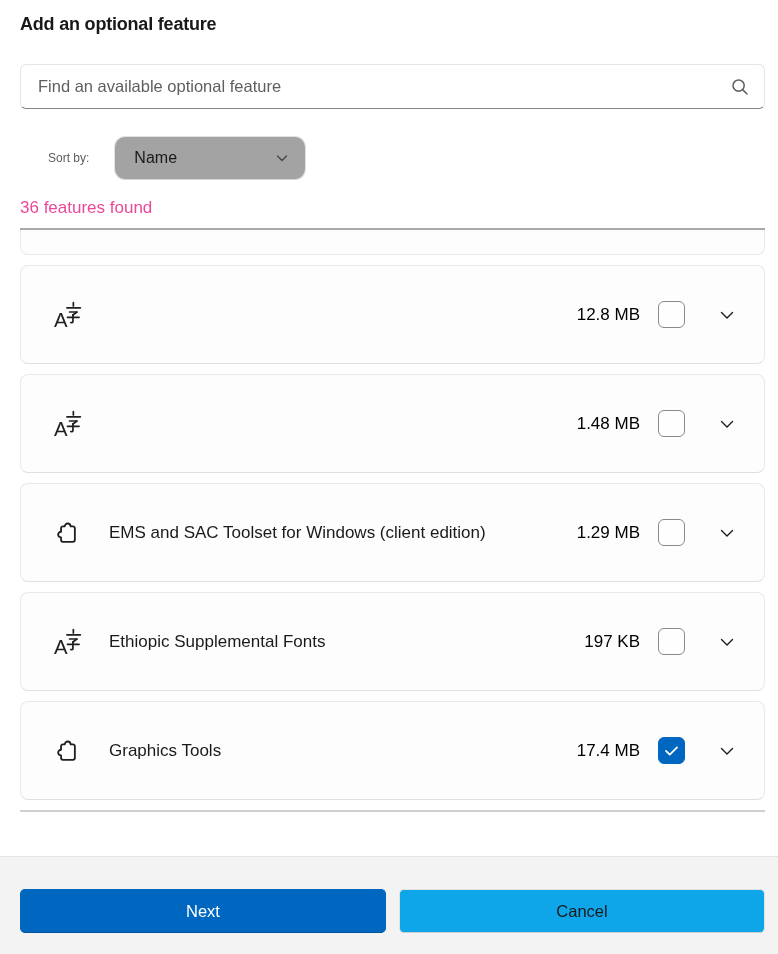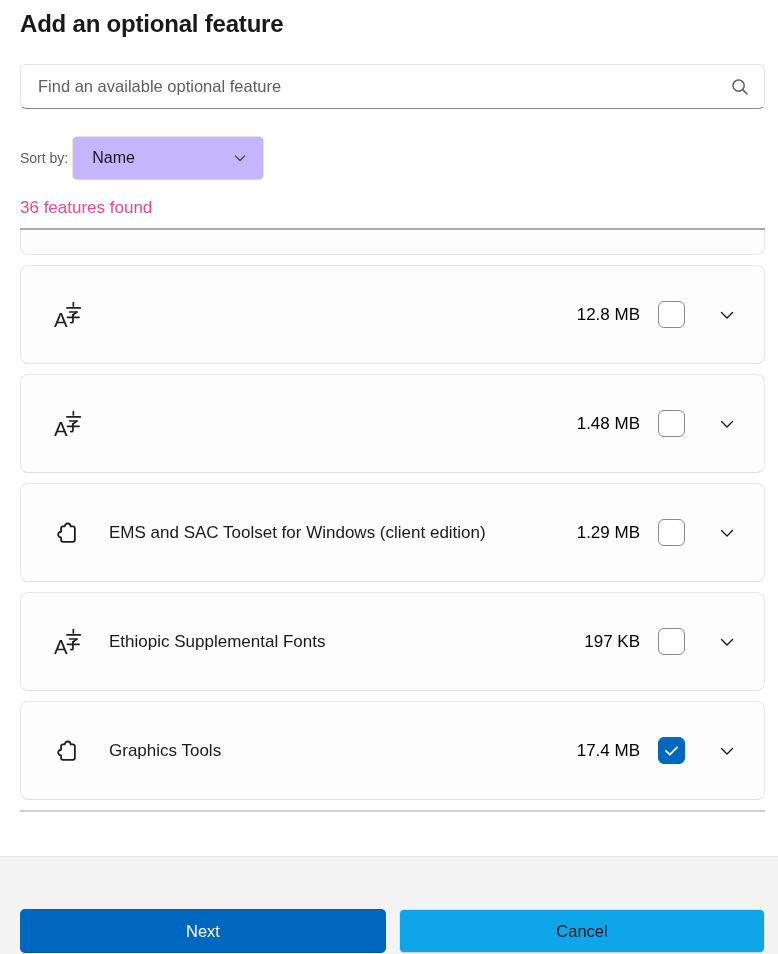--- a/index.html
+++ b/index.html
@@ -1,36 +1,36 @@
 <!DOCTYPE html>
 <html><head>
 <meta charset="utf-8">
 <style>
   * { margin:0; padding:0; box-sizing:border-box; }
   html,body { width:778px; height:954px; background:#ffffff; overflow:hidden;
     font-family:"Liberation Sans", sans-serif; color:#1a1a1a; }
   .page { position:relative; width:778px; height:954px; }
 
-  .page-title { margin:8px 20px 0 20px; font-size:24px; font-weight:700;
+  .page-title { margin:8px 20px 0 20px; font-size:18px; font-weight:700;
     letter-spacing:-0.2px; line-height:32px; color:#191919; }
 
   
   .search-box { margin:24px 13px 0 20px; height:45px; background:#ffffff;
     border:1px solid #e5e5e5; border-bottom-color:#868686; border-radius:6px;
     display:flex; align-items:center; padding:0 14px 0 17px; }
   .search-box input { flex:1; border:none; outline:none; font-size:16.5px;
     font-family:"Liberation Sans", sans-serif; color:#0369a1; background:transparent; }
   .search-box input::placeholder { color:#5f5f5f; opacity:1; }
   .search-icn { width:20px; height:20px; flex:0 0 auto; margin-left:10px; }
 
   
   .sort-row { margin:27px 20px 0 20px; display:flex; align-items:center; }
-  .sort-label { font-size:14px; color:#5d5d5d; }
-  .dropdown { margin-left:4px; width:192px; height:44px; background:#c4b5fd;
-    border:1px solid #e3e3e3; border-bottom-color:#d6d6d6; border-radius:5px;
+  .sort-label { font-size:12px; color:#5d5d5d;margin-left:28px; }
+  .dropdown { margin-left:25px; width:192px; height:44px; background:#a3a3a3;
+    border:1px solid #e3e3e3; border-bottom-color:#d6d6d6; border-radius:11px;
     display:flex; align-items:center; padding:0 16px 0 19px; cursor:default; }
   .dropdown-value { font-size:16px; color:#1a1a1a; }
   .dd-chev { margin-left:auto; width:14px; height:14px; }
 
   .count-text { margin:18px 20px 4px 20px; font-size:17px; color:#ec4899; }
 
   
   .list { margin:10px 13px 0 20px; }
   .list-top-divider { height:2px; background:#a9a9a9; }
   .partial-card { height:25px; background:#fdfdfd; border:1px solid #e9e9e9;
@@ -48,21 +48,21 @@
   .cbox { width:27px; height:27px; flex:0 0 auto; margin-right:33px;
     border:1px solid #8a8a8a; border-radius:6px; background:#fefefe; cursor:pointer;
     display:flex; align-items:center; justify-content:center; }
   .cbox.checked { background:#0067c0; border-color:#0067c0; }
   .row-chev { width:18px; height:18px; flex:0 0 auto; cursor:pointer; }
   .list-bottom-divider { height:2px; background:#d0d0d0; }
 
   
   .footer { position:absolute; left:0; right:0; top:848px; bottom:0;
     background:#f3f3f3; border-top:1px solid #e4e4e4; }
-  .footer-buttons { display:flex; margin:52px 13px 0 20px; gap:13px; }
+  .footer-buttons { display:flex; margin:32px 13px 0 20px; gap:13px; }
   .btn { flex:1 1 0; height:44px; border-radius:5px; font-size:16.5px;
     font-family:"Liberation Sans", sans-serif; display:flex; align-items:center;
     justify-content:center; cursor:pointer; }
   .btn-primary { background:#0067c0; color:#ffffff; border:1px solid #0067c0;
     border-bottom-color:#00559e; }
   .btn-secondary { background:#0ea5e9; color:#1a1a1a; border:1px solid #e2e2e2;
     border-bottom-color:#cfcfcf; }
 
   svg { display:block; }
 </style>

